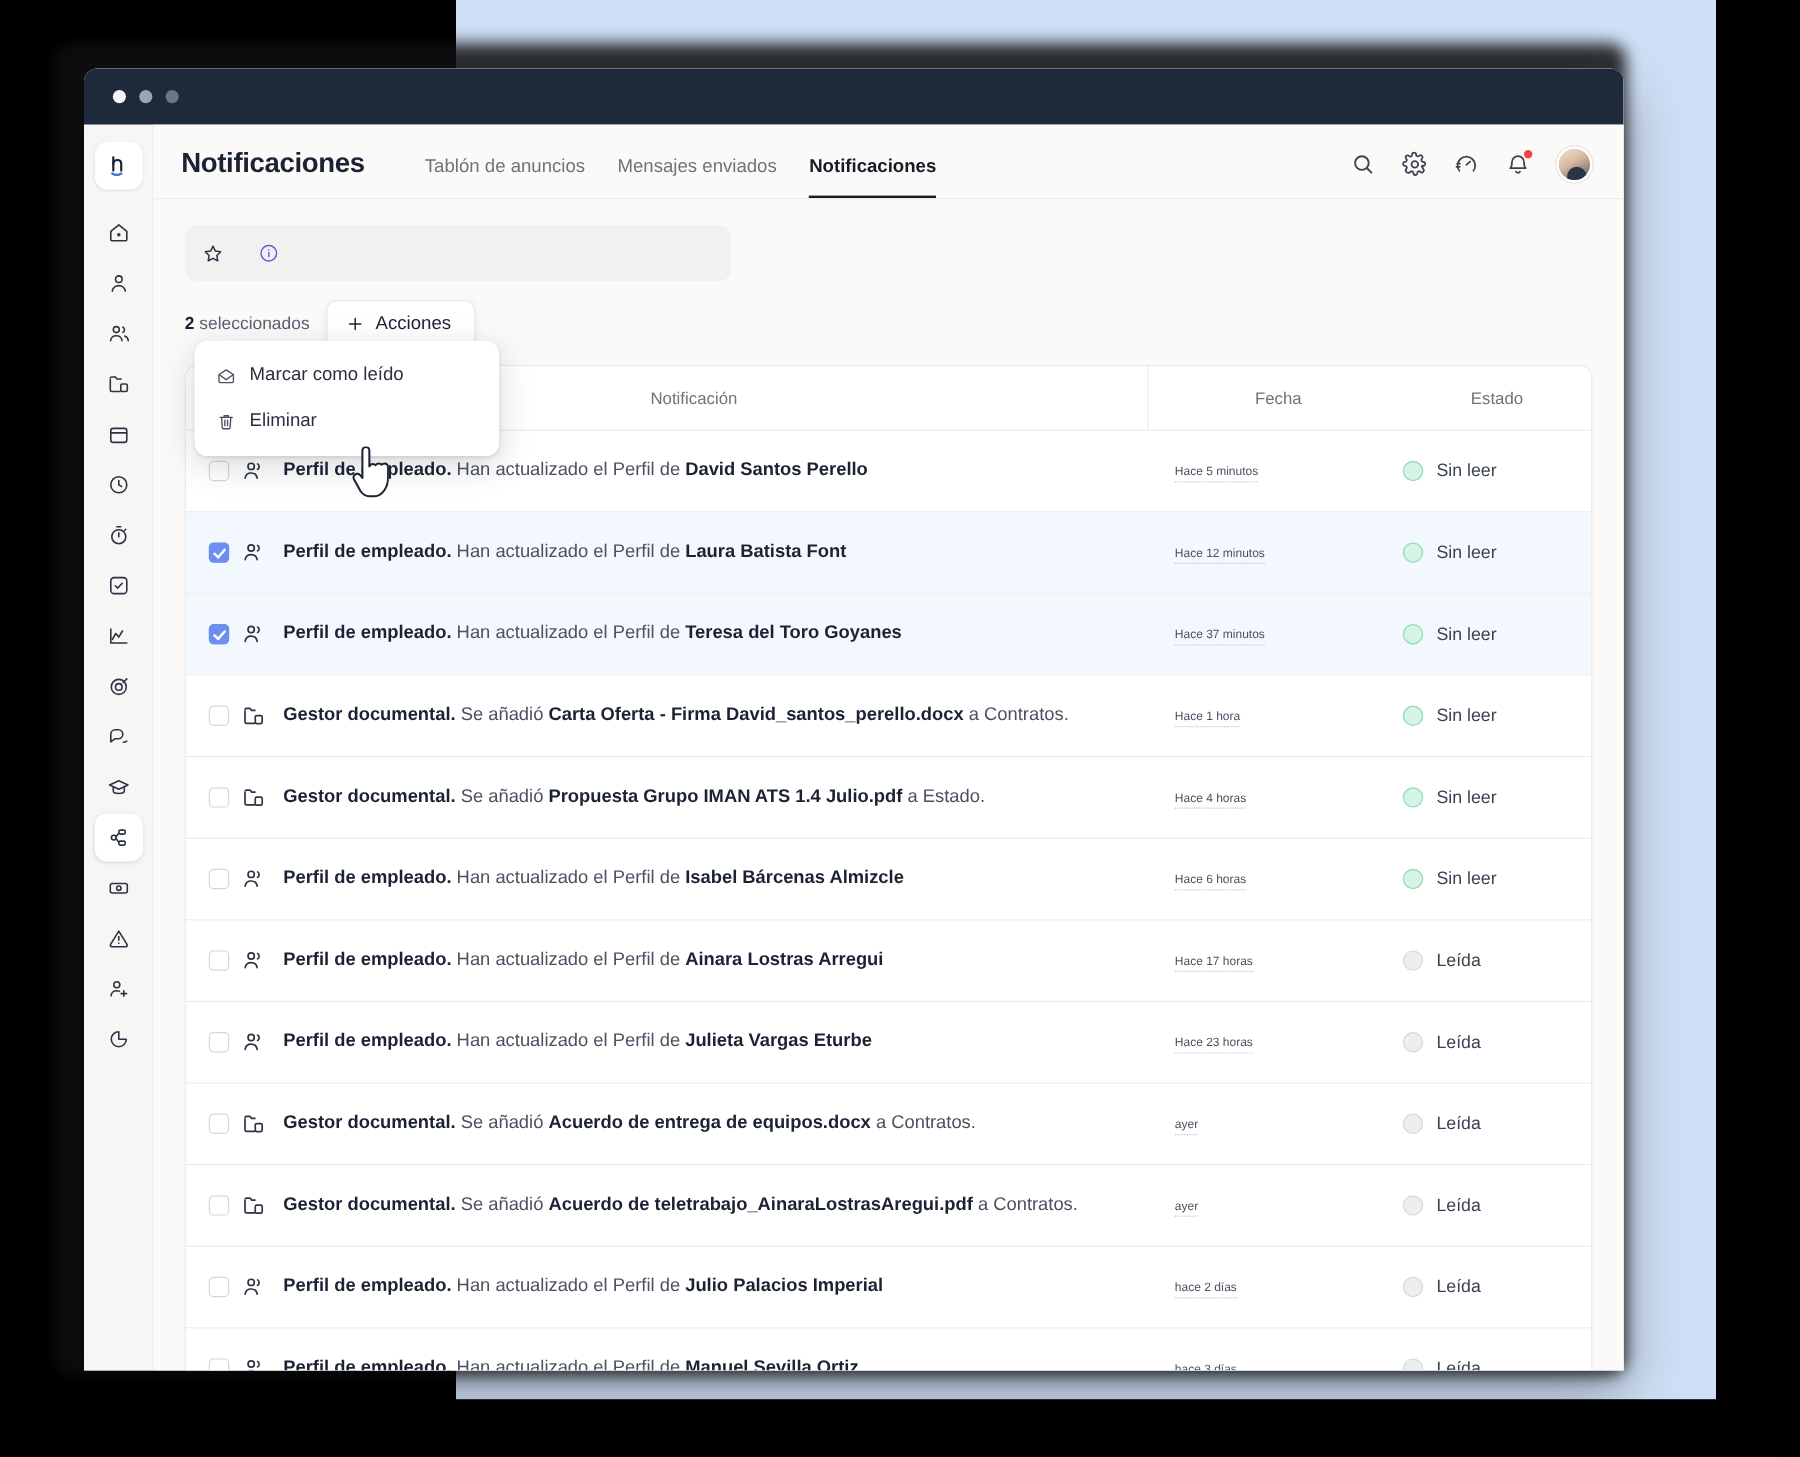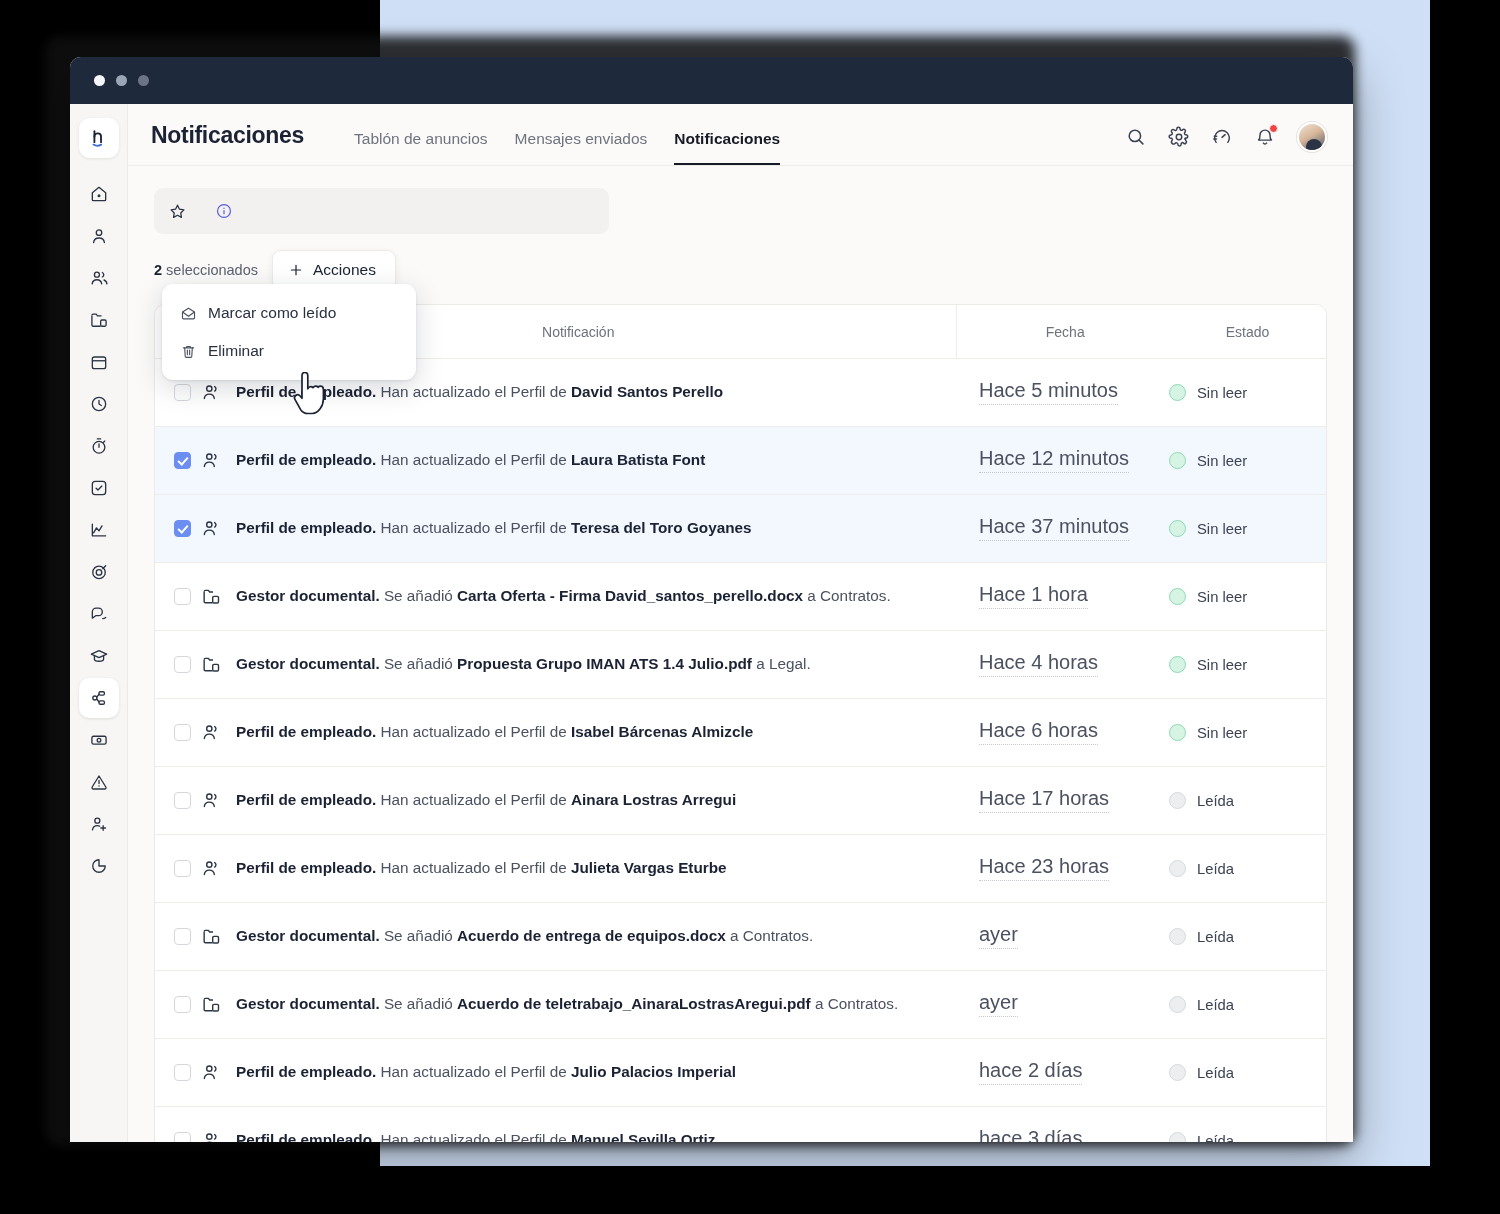--- a/index.html
+++ b/index.html
@@ -198,21 +198,21 @@
     content:''; position:absolute; left:5px; top:2px; width:4px; height:8px;
     border:solid #fff; border-width:0 2px 2px 0; transform:rotate(42deg);
   }
   .notif-cell { display: flex; align-items: center; gap: 14px; padding-right: 16px; }
   .row-ico { width: 21px; height: 21px; color: #2b3444; flex: none; }
   .row-ico svg { width: 21px; height: 21px; }
   .ntext { font-size: 15.3px; color: #4b5160; line-height: 1.35; }
   .ntext b { color: #1b2233; font-weight: 700; }
   .fecha-wrap { padding-left: 23px; }
   .fecha2 {
-    font-size: 20px; color: #4b5160;
+    font-size: 10px; color: #4b5160;
     border-bottom: 1px dotted #c4c7ce; display: inline-block; padding-bottom: 2px;
   }
   .estado { display: flex; align-items: flex-end; gap: 11px; padding-left: 18px; }
   .pill { width: 17px; height: 17px; border-radius: 50%; flex: none; }
   .pill.unread { background: #d5f4e3; border: 1.5px solid #8fd9b6; }
   .pill.read { background: #eceef0; border: 1.5px solid #d6d9de; }
   .est-label { font-size: 14.8px; color: #3b4252; }
 </style>
 </head>
 <body>
@@ -545,21 +545,21 @@
                   </tr>
                   <tr>
                     <td class="td-check"><span class="cb"></span></td>
                     <td>
                       <div class="notif-cell">
                         <span class="row-ico"><svg viewBox="0 0 24 24" fill="none" stroke="currentColor" stroke-width="1.6" stroke-linejoin="round">
                             <path d="M3.6 6.4A1.5 1.5 0 0 1 5.1 5h3.3l1.5 1.9h3.8"></path>
                             <path d="M3.6 6.6V17.7A1.5 1.5 0 0 0 5.1 19.2h8.1"></path>
                             <rect x="13.4" y="11.8" width="6.6" height="7.6" rx="1.4"></rect>
                           </svg></span>
-                        <span class="ntext"><b>Gestor documental.</b><span> Se añadió </span><b>Propuesta Grupo IMAN ATS 1.4 Julio.pdf</b><span> a Legal.</span></span>
+                        <span class="ntext"><b>Gestor documental.</b><span> Se añadió </span><b>Propuesta Grupo IMAN ATS 1.4 Julio.pdf</b><span> a Estado.</span></span>
                       </div>
                     </td>
                     <td>
                       <div class="fecha-wrap"><span class="fecha2">Hace 4 horas</span></div>
                     </td>
                     <td>
                       <div class="estado">
                         <span class="pill unread"></span>
                         <span class="est-label">Sin leer</span>
                       </div>

